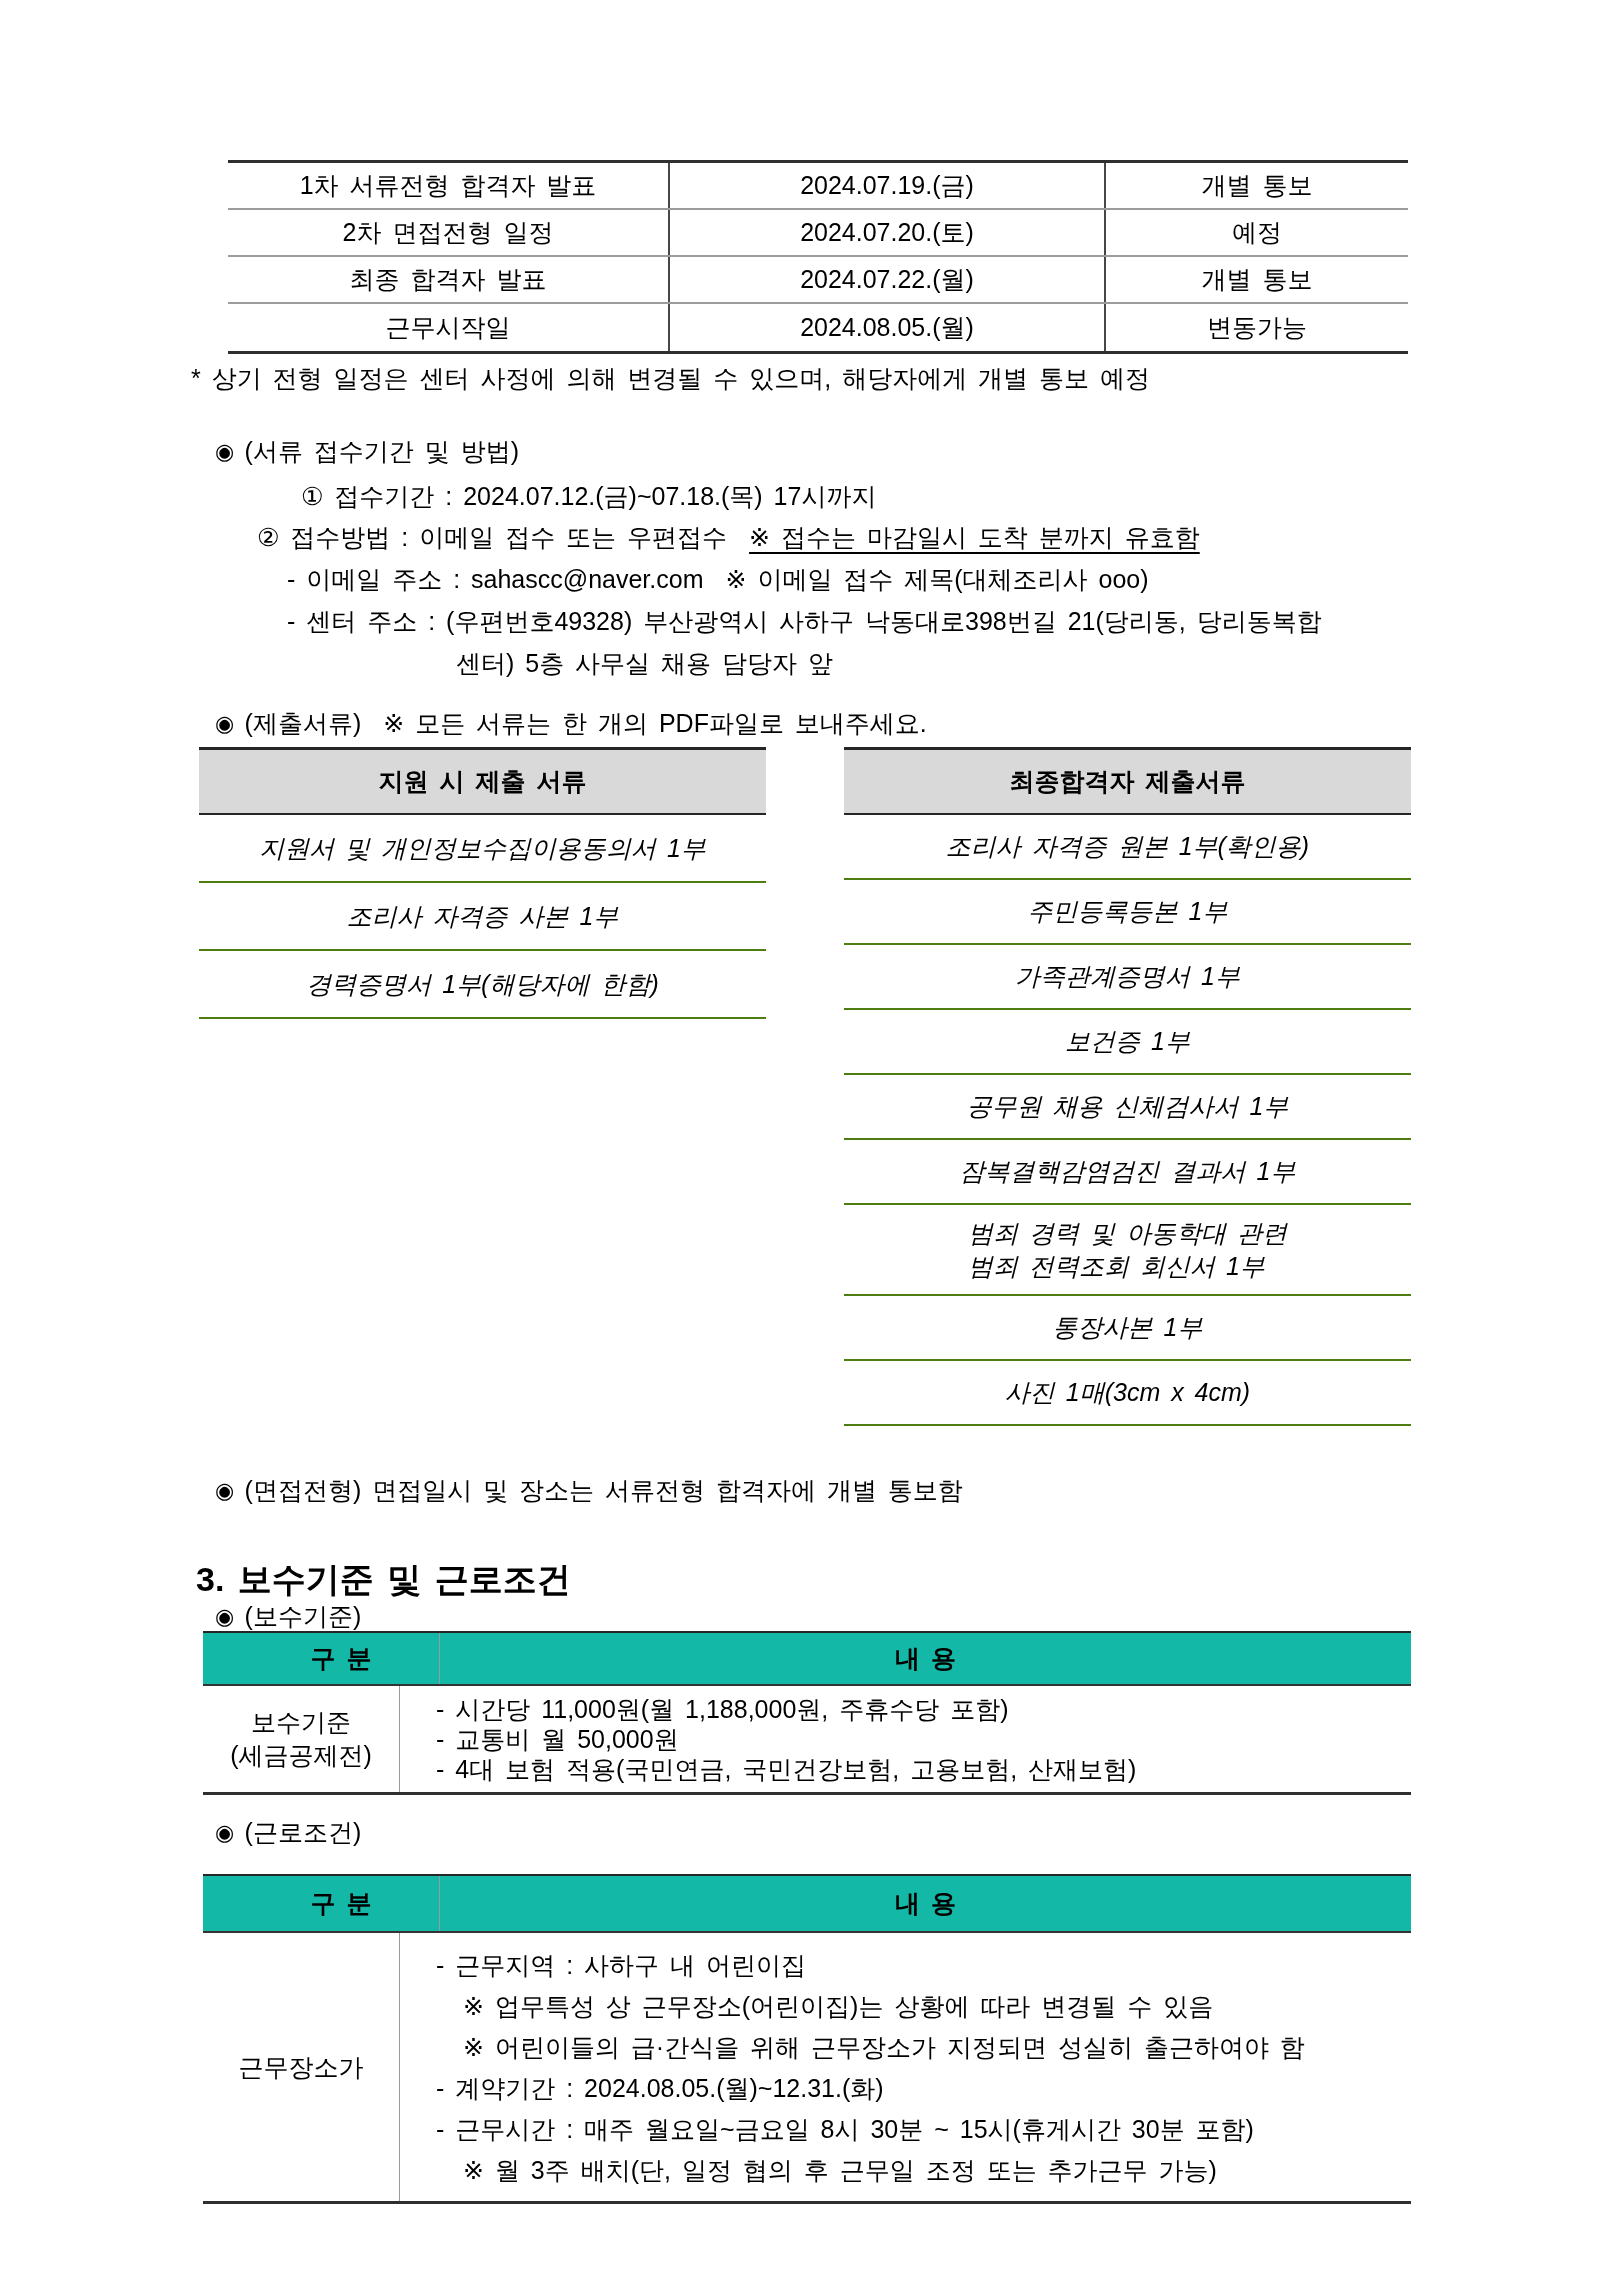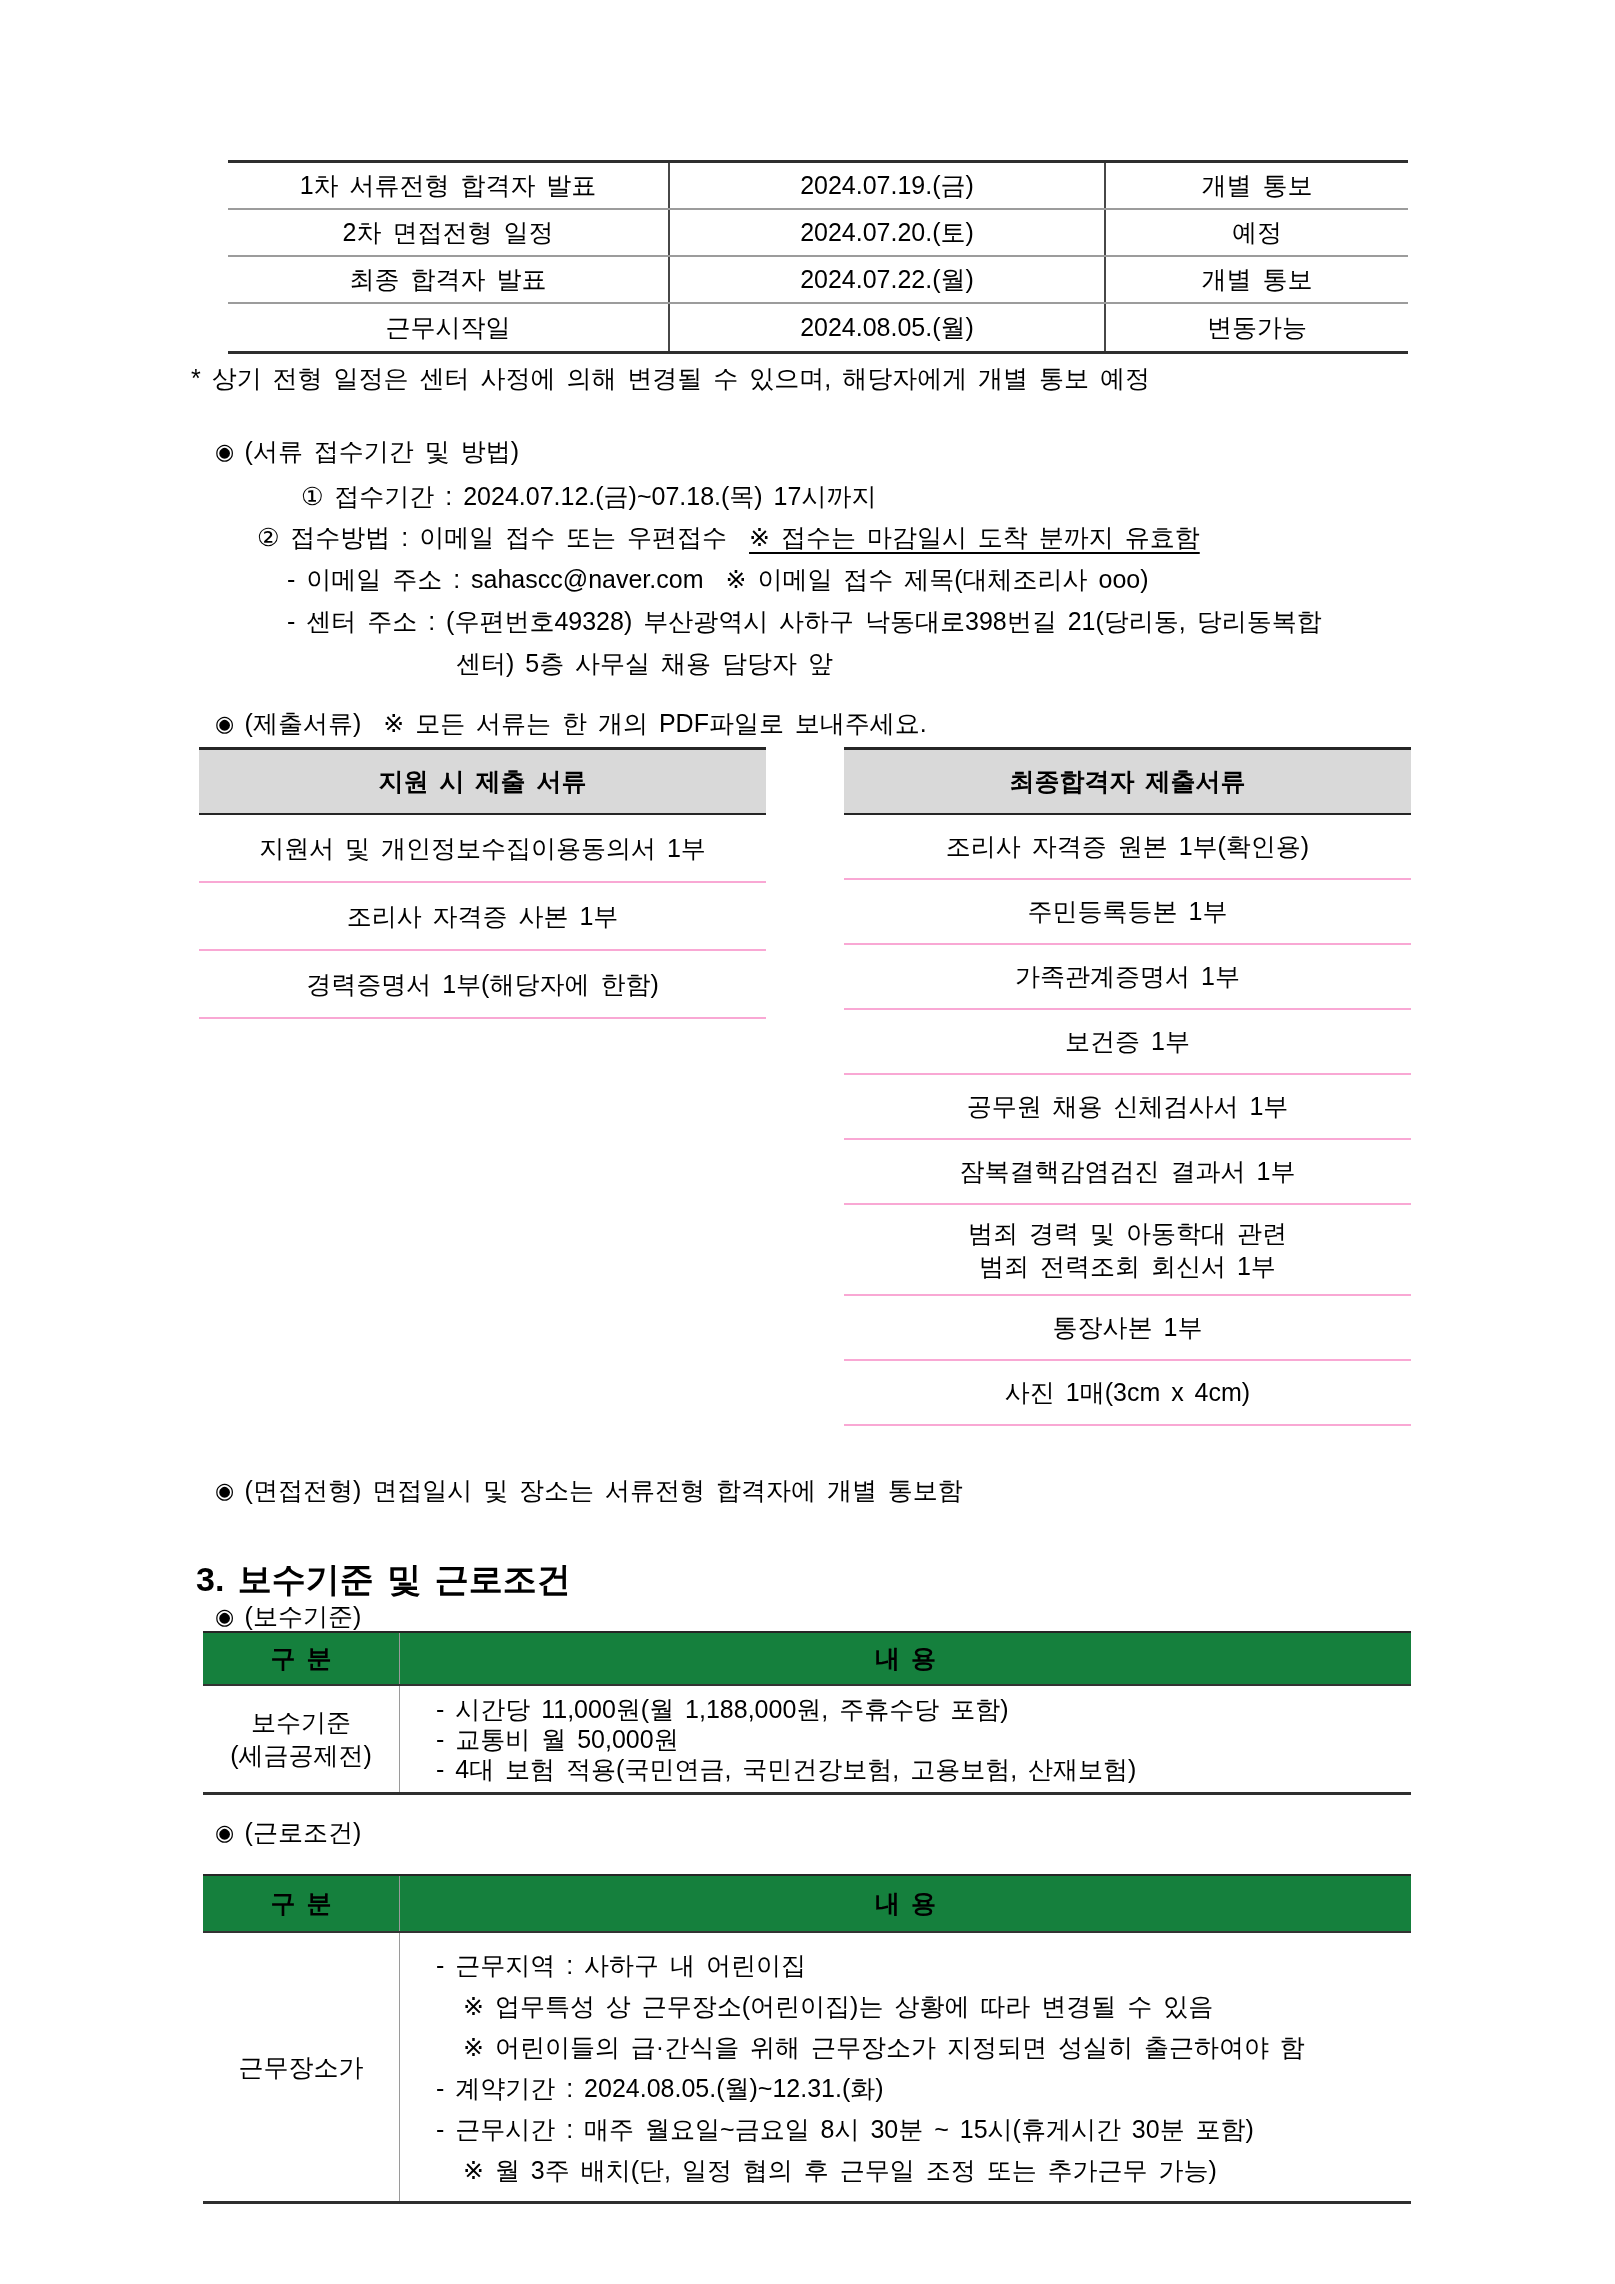--- a/index.html
+++ b/index.html
@@ -23,28 +23,28 @@
   .sc2 { width:438px; border-left:2px solid #474747; border-right:2px solid #474747; }
   .sc3 { flex:1; }
 
   
   .sub-wrap { position:absolute; left:199px; top:747px; display:flex; gap:78px; }
   .sub-table { width:567px; }
   .sub-header { height:68px; background:#d9d9d9; border-top:3.3px solid #262626;
     border-bottom:2.6px solid #262626; display:flex; align-items:center; justify-content:center;
     font-weight:bold; }
   .sub-row { height:68px; display:flex; align-items:center; justify-content:center;
-    text-align:center; border-bottom:2px solid #f9a8d4; }
+    border-bottom:2px solid #4d7c0f;font-style:italic; }
   .final .sub-row { height:65px; }
   .sub-row.two-line { height:91px; white-space:pre-line; line-height:33px; }
 
   
   .spec-table { position:absolute; left:203px; width:1208px; }
-  .spec-header { display:flex; height:55px; background:#15803d;
-    border-top:2.6px solid #262626; border-bottom:2px solid #333333; font-weight:bold; }
+  .spec-header { display:flex; height:55px; background:#14b8a6;
+    border-top:2.6px solid #262626; border-bottom:2px solid #333333; font-weight:bold;padding-left:40px; }
   .spec-header .lbl { width:196px; display:flex; align-items:center; justify-content:center; }
   .spec-header .cnt { flex:1; border-left:1.3px solid #9a9a9a; display:flex; align-items:center; justify-content:center; }
   .spec-body { display:flex; border-bottom:3.3px solid #2f2f2f; }
   .spec-body .lbl { width:196px; display:flex; flex-direction:column; align-items:center;
     justify-content:center; text-align:center; line-height:33px; }
   .spec-body .cnt { flex:1; border-left:1.3px solid #9a9a9a; padding:7.8px 6.5px 7.8px 36px; }
   .pay-table .cnt .cline { line-height:30px; white-space:nowrap; }
   .work-table .cnt .cline { line-height:41px; white-space:nowrap; }
   .cline.ind { padding-left:27px; }
   .unders { text-decoration:underline; text-underline-offset:5.9px; margin-left:22px; }

